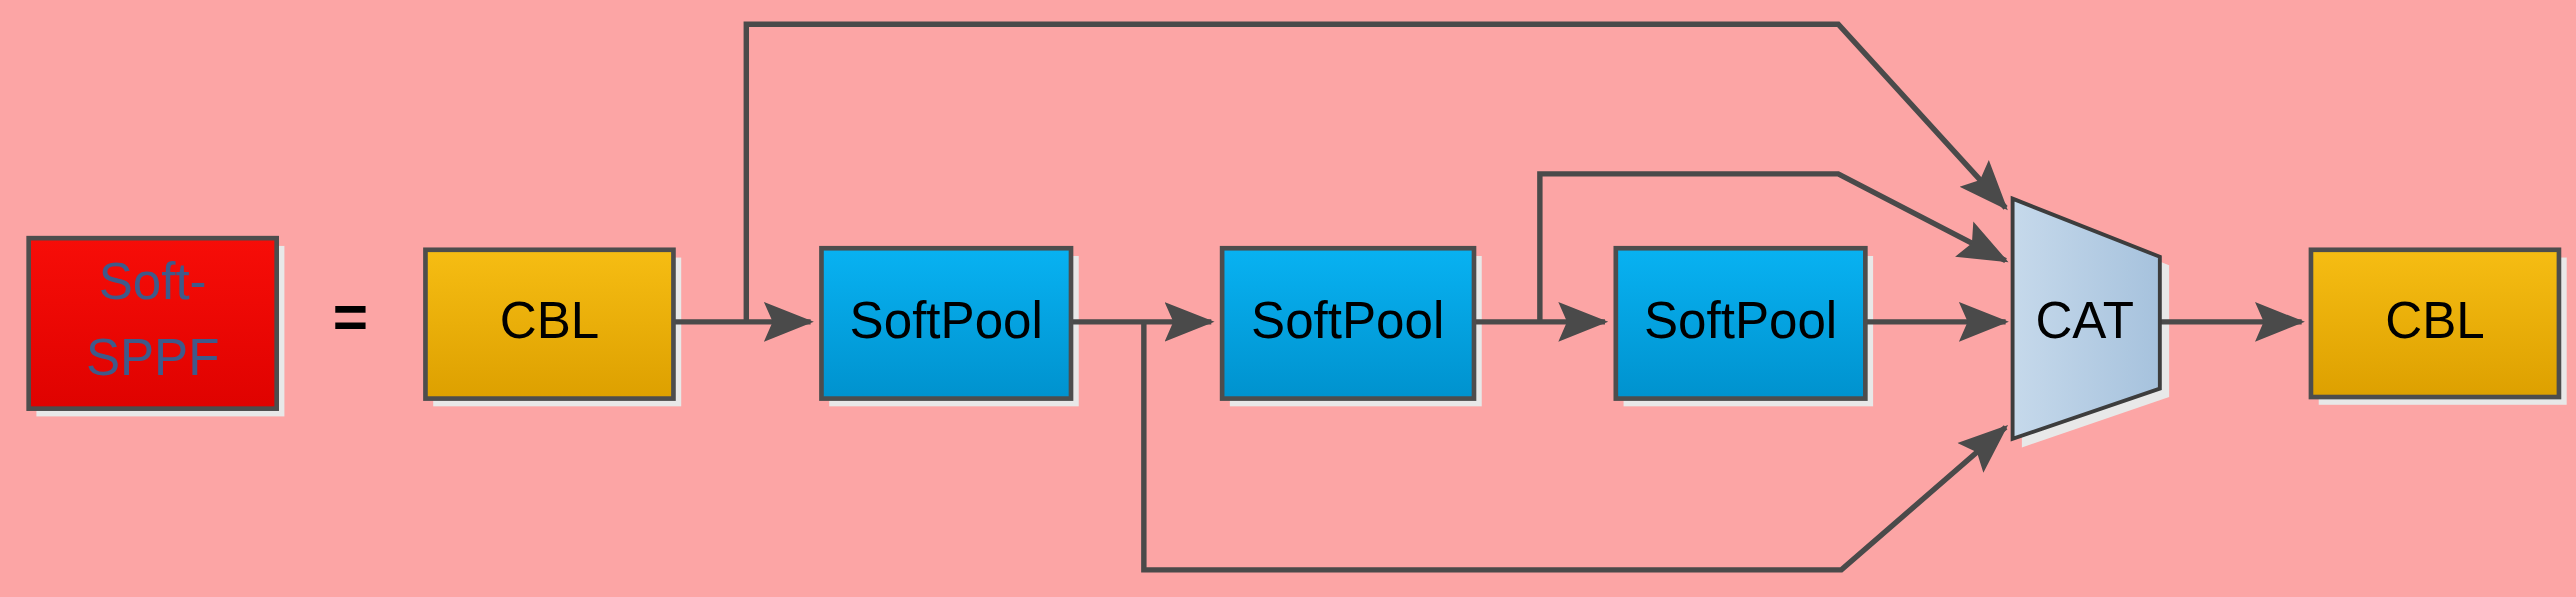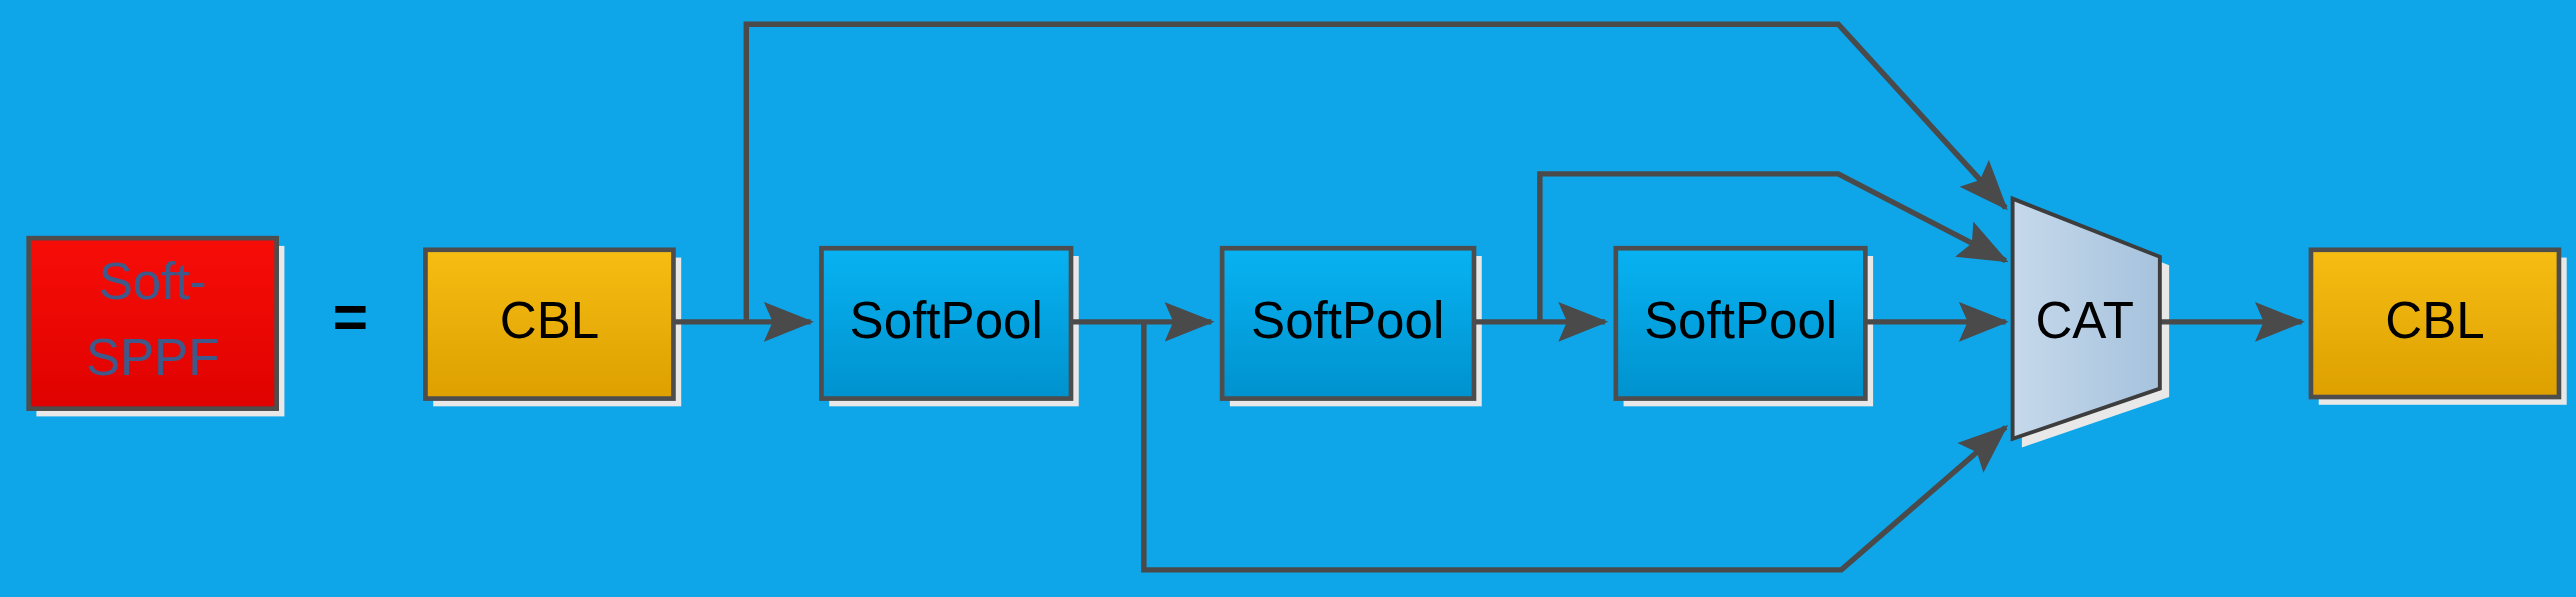--- a/index.html
+++ b/index.html
@@ -10,21 +10,21 @@
   body {
     width: 2576px;
     height: 598px;
     overflow: hidden;
     font-family: "Liberation Sans", sans-serif;
   }
   #diagram-root {
     position: relative;
     width: 2576px;
     height: 598px;
-    background: #0ea5e9;
+    background: #fca5a5;
   }
   svg#diagram-svg {
     display: block;
     width: 2576px;
     height: 598px;
   }
   .node-label {
     font-family: "Liberation Sans", sans-serif;
     font-size: 66px;
     fill: #000000;

